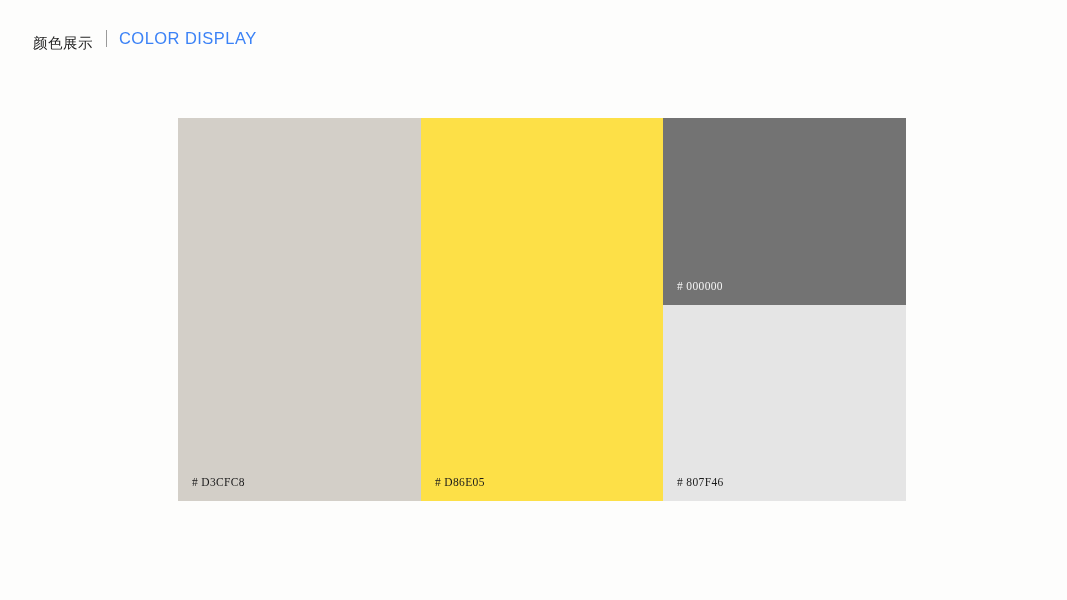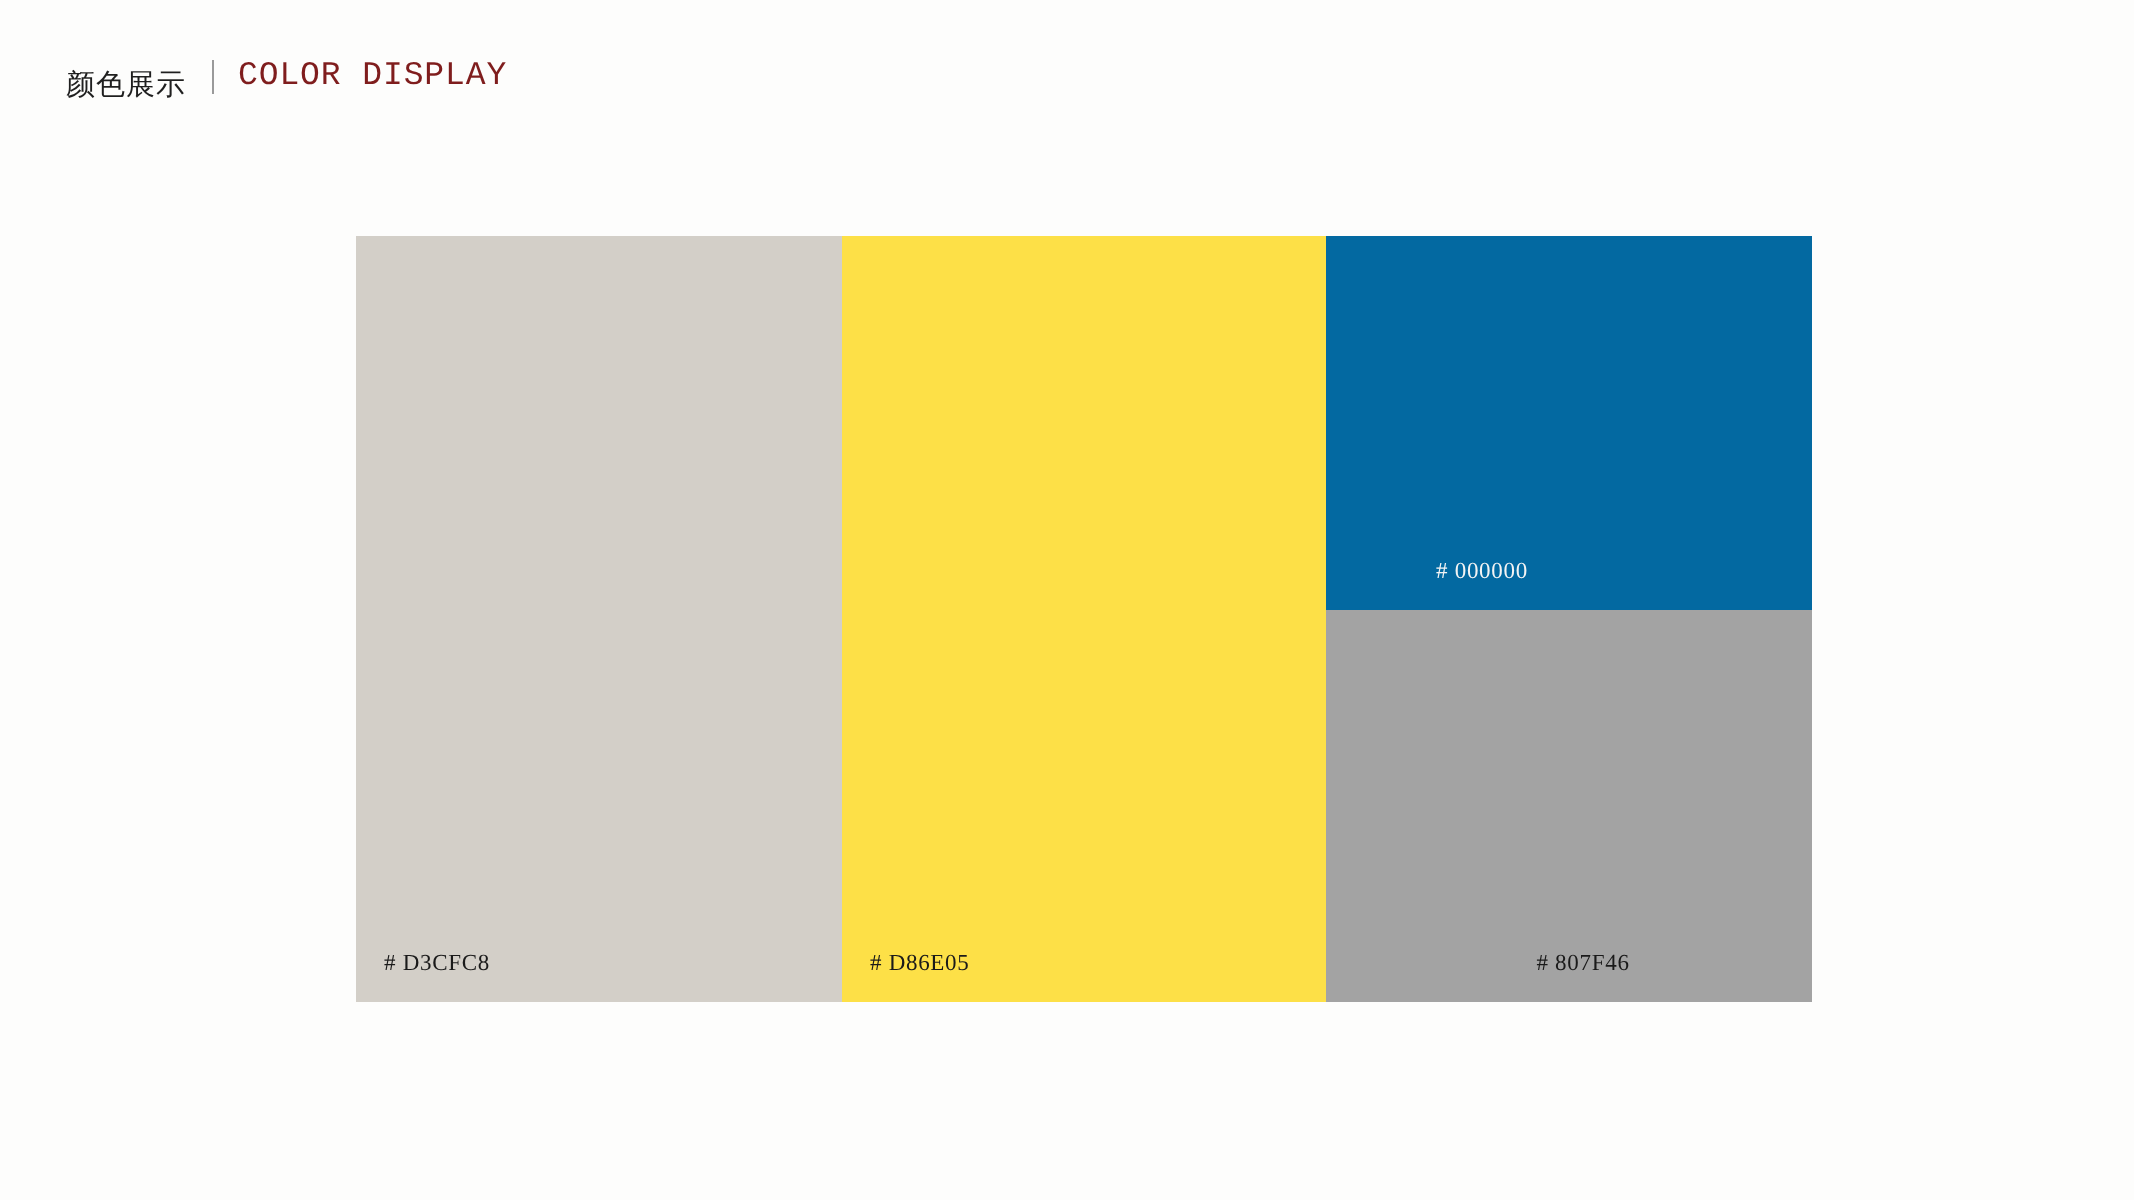--- a/index.html
+++ b/index.html
@@ -35,23 +35,23 @@
     margin-top: 11px;
   }
   .title-divider {
     width: 1px;
     height: 17px;
     background: #9a9a9a;
     margin: 0 12px 0 13px;
     flex: 0 0 auto;
   }
   .title-en {
-    font-family: Liberation Mono, monospace;
+    font-family: Liberation Sans, sans-serif;
     font-size: 16.5px;
-    color: #7f1d1d;
+    color: #3b82f6;
     letter-spacing: 0.45px;
     line-height: 1;
     white-space: nowrap;
   }
 
   
   .palette {
     position: absolute;
     left: 163px;
     top: 118px;
@@ -110,21 +110,21 @@
     </div>
   </div>
 
   <div class="swatch-col col-2">
     <div class="swatch swatch-full" style="background:#fde047;">
       <span class="swatch-label label-dark" style="color: rgb(26, 26, 26);"># D86E05</span>
     </div>
   </div>
 
   <div class="swatch-col col-3">
-    <div class="swatch swatch-top" style="background:#0369a1;padding-left:41px;">
+    <div class="swatch swatch-top" style="background:#737373;">
       <span class="swatch-label label-light" style="color: rgb(244, 244, 244);"># 000000</span>
     </div>
-    <div class="swatch swatch-bottom" style="background:#a3a3a3;justify-content:center;">
+    <div class="swatch swatch-bottom" style="background:#e5e5e5;">
       <span class="swatch-label label-dark" style="color: rgb(26, 26, 26);"># 807F46</span>
     </div>
   </div>
 
 </div>
 
 </body></html>

